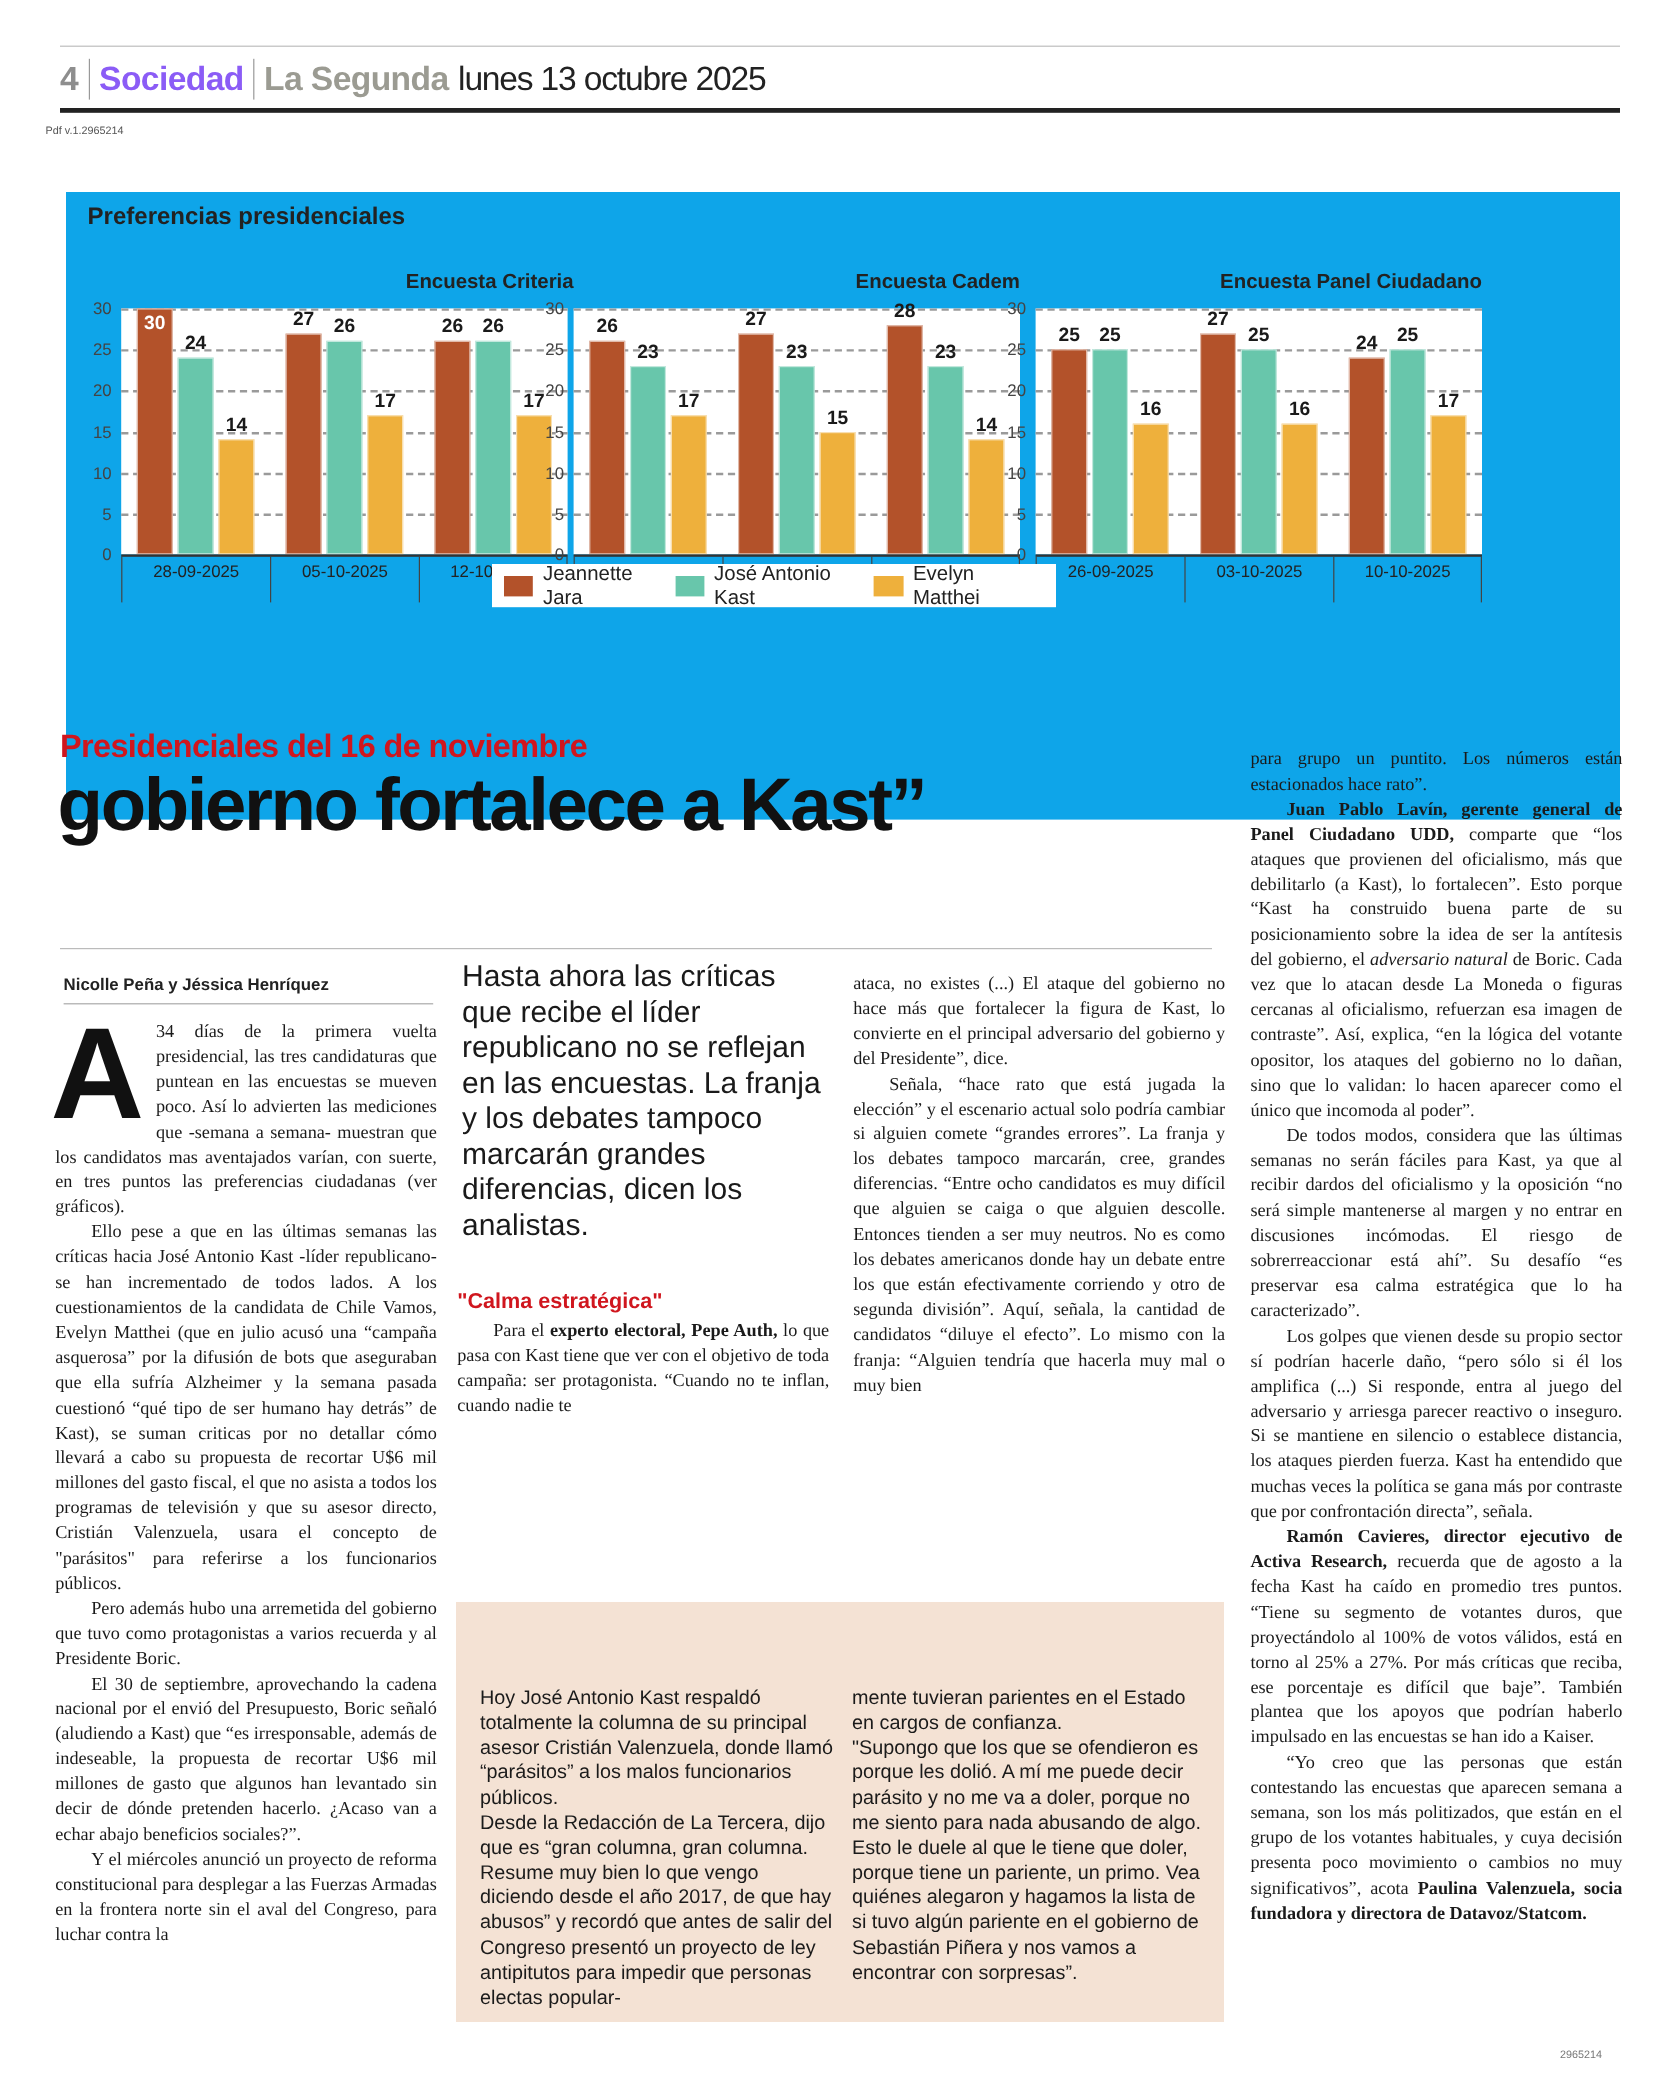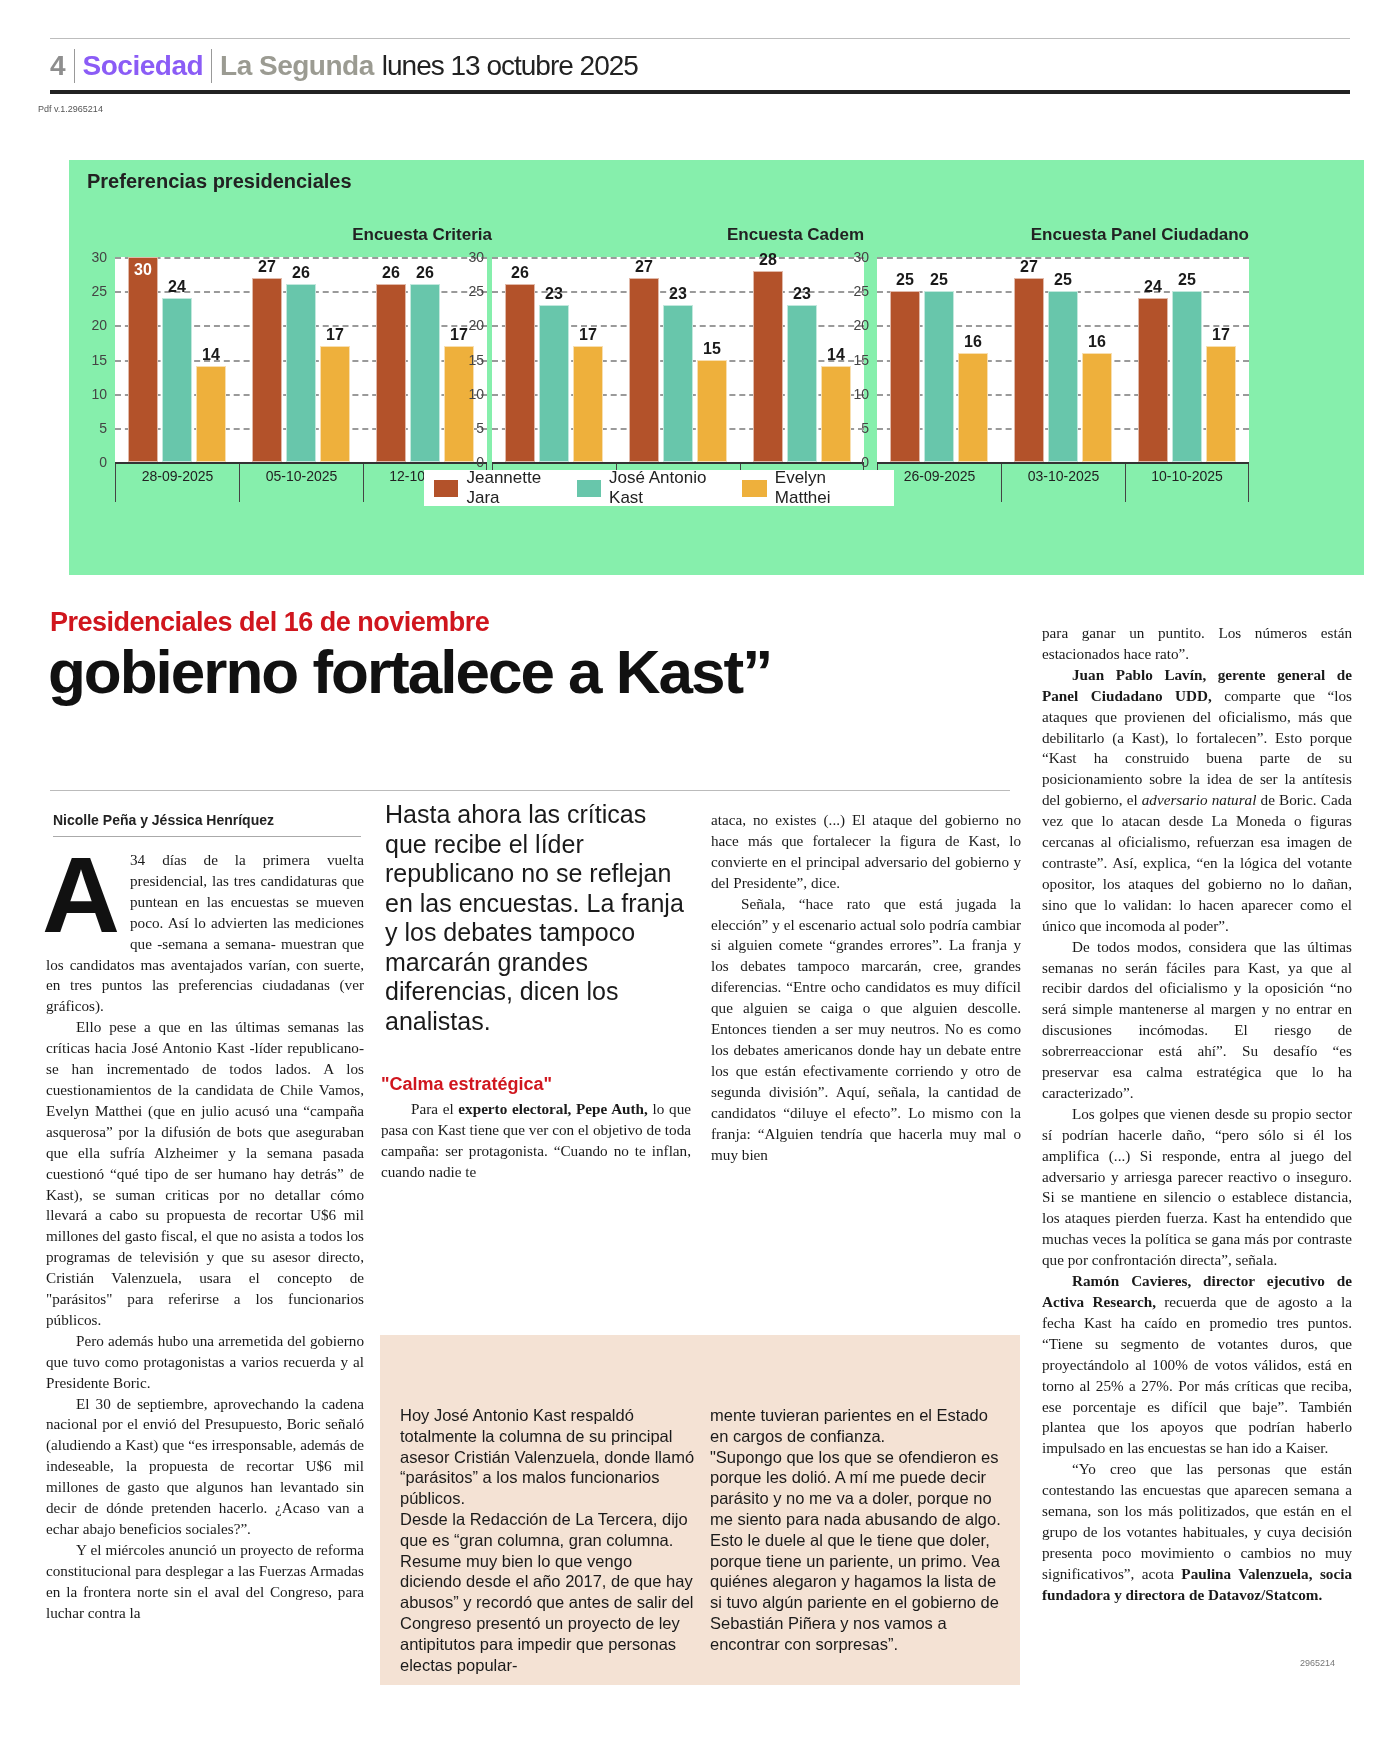--- a/index.html
+++ b/index.html
@@ -10,21 +10,21 @@
   .top-rule { position: absolute; left: 50px; top: 38px; width: 1300px; height: 1px; background: #bdbdbd; }
   .masthead { position: absolute; left: 50px; top: 44px; height: 44px; display: flex; align-items: center; font-family: "Liberation Sans", sans-serif; }
   .mh-page { font-size: 28px; font-weight: bold; color: #8e8e8e; padding-right: 8px; border-right: 1px solid #999; line-height: 34px; }
   .mh-section { font-size: 28px; font-weight: bold; color: #8b5cf6; padding: 0 8px; border-right: 1px solid #999; line-height: 34px; letter-spacing: -0.5px; }
   .mh-paper { font-size: 28px; font-weight: bold; color: #9b9b92; padding-left: 8px; letter-spacing: -0.5px; }
   .mh-date { font-size: 28px; color: #222; padding-left: 8px; letter-spacing: -1px; }
   .thick-rule { position: absolute; left: 50px; top: 90px; width: 1300px; height: 4px; background: #222; }
   .pdfver { position: absolute; left: 38px; top: 104px; font-family: "Liberation Sans", sans-serif; font-size: 9px; color: #555; }
 
   
-  .chart-panel { position: absolute; left: 69px; top: 160px; width: 1295px; height: 415px; background: #86efac; }
+  .chart-panel { position: absolute; left: 55px; top: 160px; width: 1295px; height: 523px; background: #0ea5e9; }
   .chart-title { position: absolute; left: 18px; top: 10px; font-family: "Liberation Sans", sans-serif; font-size: 20px; font-weight: bold; color: #222; }
   .subchart { position: absolute; top: 65px; width: 410px; height: 255px; }
   .subchart-title { position: absolute; right: 0; top: 0; font-family: "Liberation Sans", sans-serif; font-size: 17px; font-weight: bold; color: #222; }
   .plot { position: absolute; left: 38px; top: 32px; width: 372px; height: 205px; background: #fff; }
   .gridline { position: absolute; left: 0; right: 0; height: 0; border-top: 2px dashed #9a9a9a; }
   .ytick { position: absolute; left: 0; width: 30px; text-align: right; font-family: "Liberation Sans", sans-serif; font-size: 14px; color: #444; transform: translateY(-50%); }
   .xaxis { position: absolute; left: 38px; top: 237px; width: 372px; height: 2px; background: #333; }
   .xgroup { position: absolute; top: 239px; height: 38px; border-left: 1px solid #444; }
   .xgroup.last { border-right: 1px solid #444; }
   .xlabel { position: absolute; top: 4px; left: 0; right: 0; text-align: center; font-family: "Liberation Sans", sans-serif; font-size: 14px; color: #222; }
@@ -52,21 +52,21 @@
   .col b { font-weight: bold; }
 
   .pullquote { position: absolute; left: 385px; top: 800px; width: 305px; font-family: "Liberation Sans", sans-serif; font-size: 25px; line-height: 29.5px; color: #1a1a1a; }
   .subhead { font-family: "Liberation Sans", sans-serif; font-weight: bold; font-size: 18px; color: #d0161e; margin: 12px 0 4px 0; text-indent: 0; }
 
   
   .box { position: absolute; left: 380px; top: 1335px; width: 640px; height: 350px; background: #f4e2d4; }
   .box-title { position: absolute; left: 20px; top: 14px; font-family: "Liberation Sans", sans-serif; font-size: 30px; font-weight: bold; color: #1a1a1a; letter-spacing: -0.8px; }
   .box-col { position: absolute; top: 70px; width: 295px; font-family: "Liberation Sans", sans-serif; font-size: 16.5px; line-height: 20.8px; color: #1a1a1a; }
 
-  .footcode { position: absolute; left: 1300px; top: 1658px; font-family: "Liberation Sans", sans-serif; font-size: 9px; color: #777; }
+  .footcode { position: absolute; left: 1300px; top: 1707px; font-family: "Liberation Sans", sans-serif; font-size: 9px; color: #777; }
 </style>
 </head>
 <body>
 
 <div class="top-rule"></div>
 <div class="masthead">
   <span class="mh-page">4</span>
   <span class="mh-section">Sociedad</span>
   <span class="mh-paper">La Segunda</span>
   <span class="mh-date">lunes 13 octubre 2025</span>
@@ -255,21 +255,21 @@
   <div class="subhead">"Calma estratégica"</div>
   <p><span>Para el </span><b>experto electoral, Pepe Auth,</b><span> lo que pasa con Kast tiene que ver con el objetivo de toda campaña: ser protagonista. “Cuando no te inflan, cuando nadie te</span></p>
 </div>
 
 <div class="col" style="left:711px; top:810px; width:310px;">
   <p class="noindent">ataca, no existes (...) El ataque del gobierno no hace más que fortalecer la figura de Kast, lo convierte en el principal adversario del gobierno y del Presidente”, dice.</p>
   <p>Señala, “hace rato que está jugada la elección” y el escenario actual solo podría cambiar si alguien comete “grandes errores”. La franja y los debates tampoco marcarán, cree, grandes diferencias. “Entre ocho candidatos es muy difícil que alguien se caiga o que alguien descolle. Entonces tienden a ser muy neutros. No es como los debates americanos donde hay un debate entre los que están efectivamente corriendo y otro de segunda división”. Aquí, señala, la cantidad de candidatos “diluye el efecto”. Lo mismo con la franja: “Alguien tendría que hacerla muy mal o muy bien</p>
 </div>
 
 <div class="col" style="left:1042px; top:623px; width:310px;">
-  <p class="noindent">para ganar un puntito. Los números están estacionados hace rato”.</p>
+  <p class="noindent">para grupo un puntito. Los números están estacionados hace rato”.</p>
   <p><b>Juan Pablo Lavín, gerente general de Panel Ciudadano UDD,</b><span> comparte que “los ataques que provienen del oficialismo, más que debilitarlo (a Kast), lo fortalecen”. Esto porque “Kast ha construido buena parte de su posicionamiento sobre la idea de ser la antítesis del gobierno, el </span><i>adversario natural</i><span> de Boric. Cada vez que lo atacan desde La Moneda o figuras cercanas al oficialismo, refuerzan esa imagen de contraste”. Así, explica, “en la lógica del votante opositor, los ataques del gobierno no lo dañan, sino que lo validan: lo hacen aparecer como el único que incomoda al poder”.</span></p>
   <p>De todos modos, considera que las últimas semanas no serán fáciles para Kast, ya que al recibir dardos del oficialismo y la oposición “no será simple mantenerse al margen y no entrar en discusiones incómodas. El riesgo de sobrerreaccionar está ahí”. Su desafío “es preservar esa calma estratégica que lo ha caracterizado”.</p>
   <p>Los golpes que vienen desde su propio sector sí podrían hacerle daño, “pero sólo si él los amplifica (...) Si responde, entra al juego del adversario y arriesga parecer reactivo o inseguro. Si se mantiene en silencio o establece distancia, los ataques pierden fuerza. Kast ha entendido que muchas veces la política se gana más por contraste que por confrontación directa”, señala.</p>
   <p><b>Ramón Cavieres, director ejecutivo de Activa Research,</b><span> recuerda que de agosto a la fecha Kast ha caído en promedio tres puntos. “Tiene su segmento de votantes duros, que proyectándolo al 100% de votos válidos, está en torno al 25% a 27%. Por más críticas que reciba, ese porcentaje es difícil que baje”. También plantea que los apoyos que podrían haberlo impulsado en las encuestas se han ido a Kaiser.</span></p>
   <p><span>“Yo creo que las personas que están contestando las encuestas que aparecen semana a semana, son los más politizados, que están en el grupo de los votantes habituales, y cuya decisión presenta poco movimiento o cambios no muy significativos”, acota </span><b>Paulina Valenzuela, socia fundadora y directora de Datavoz/Statcom.</b></p>
 </div>
 
 <div class="box">
   <div class="box-col" style="left:20px; white-space:pre-line;">Hoy José Antonio Kast respaldó totalmente la columna de su principal asesor Cristián Valenzuela, donde llamó “parásitos” a los malos funcionarios públicos.
 Desde la Redacción de La Tercera, dijo que es “gran columna, gran columna. Resume muy bien lo que vengo diciendo desde el año 2017, de que hay abusos” y recordó que antes de salir del Congreso presentó un proyecto de ley antipitutos para impedir que personas electas popular-</div>

